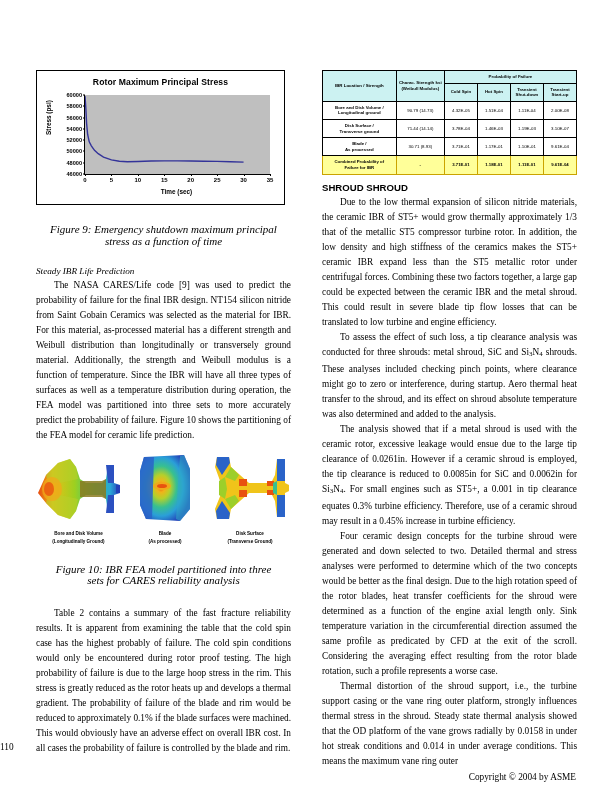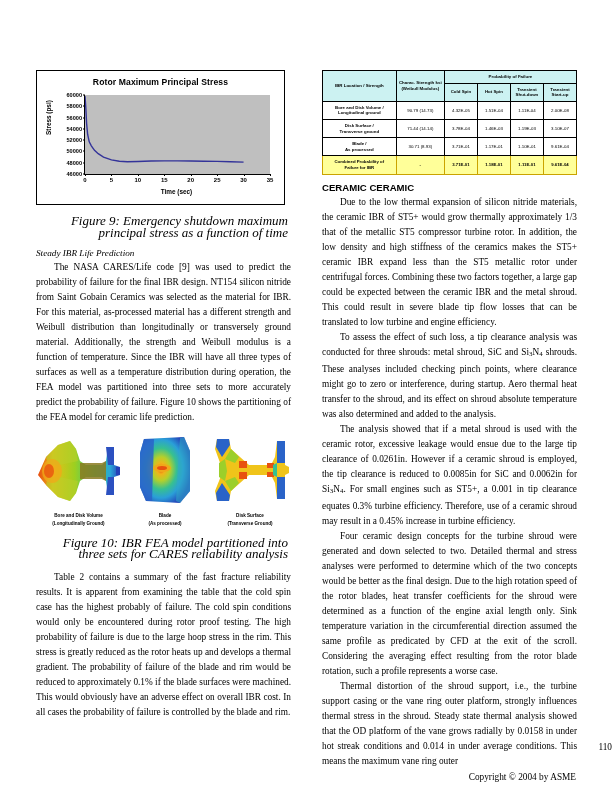--- a/index.html
+++ b/index.html
@@ -33,26 +33,26 @@
     margin: 0 0 0 0;
     font-size: 9.3px;
     line-height: 15px;
     text-align: justify;
     text-indent: 18px;
     font-family: "Liberation Serif", serif;
   }
   .gap { height: 7px; }
 
   .caption {
-    font-size: 13px;
+    font-size: 11px;
     line-height: 11.6px;
     font-style: italic;
     font-family: "Liberation Serif", serif;
-    text-align: right;
-    margin: 3px;
+    text-align: center;
+    margin: 12px;
   }
   .subhead-italic {
     font-size: 9.2px;
     line-height: 11.6px;
     font-style: italic;
     margin: 0;
   }
   .section-head {
     font-size: 9.6px;
     line-height: 12px;
@@ -200,21 +200,21 @@
     background: #ffff99;
     font-weight: bold;
     border-color: #caa300;
   }
 
   
   .pagenum {
     position: absolute;
     left: 0; right: 0;
     top: 742px;
-    text-align: right;
+    text-align: left;
     font-size: 9.3px;
     font-family: "Liberation Serif", serif;
   }
   .copyright {
     position: absolute;
     right: 36px;
     top: 772px;
     font-size: 9.3px;
     font-family: "Liberation Serif", serif;
   }
@@ -450,21 +450,21 @@
           <td>-</td>
           <td>3.71E-01</td>
           <td>1.18E-01</td>
           <td>1.11E-01</td>
           <td>9.61E-04</td>
         </tr>
       </tbody>
     </table>
 
     <div class="gap"></div>
-    <p class="section-head">CERAMIC CERAMIC</p>
+    <p class="section-head">SHROUD SHROUD</p>
     <p class="body-text">Due to the low thermal expansion of silicon nitride materials, the ceramic IBR of ST5+ would grow thermally approximately 1/3 that of the metallic ST5 compressor turbine rotor.  In addition, the low density and high stiffness of the ceramics makes the ST5+ ceramic IBR expand less than the ST5 metallic rotor under centrifugal forces.  Combining these two factors together, a large gap could be expected between the ceramic IBR and the metal shroud.  This could result in severe blade tip flow losses that can be translated to low turbine and engine efficiency.</p>
 
     <p class="body-text"><span>To assess the effect of such loss, a tip clearance analysis was conducted for three shrouds: metal shroud, SiC and Si</span><span class="sub">3</span><span>N</span><span class="sub">4</span><span> shrouds.  These analyses included checking pinch points, where clearance might go to zero or interference, during startup.  Aero thermal heat transfer to the shroud, and its effect on shroud absolute temperature was also determined and added to the analysis.</span></p>
 
     <p class="body-text"><span>The analysis showed that if a metal shroud is used with the ceramic rotor, excessive leakage would ensue due to the large tip clearance of 0.0261in.    However if a ceramic shroud is employed, the tip clearance is reduced to 0.0085in for SiC and 0.0062in for Si</span><span class="sub">3</span><span>N</span><span class="sub">4</span><span>. For small engines such as ST5+, a 0.001 in tip clearance equates 0.3% turbine efficiency.  Therefore, use of a ceramic shroud may result in a 0.45% increase in turbine efficiency.</span></p>
 
     <p class="body-text">Four ceramic design concepts for the turbine shroud were generated and down selected to two.  Detailed thermal and stress analyses were performed to determine which of the two concepts would be better as the final design.  Due to the high rotation speed of the rotor blades, heat transfer coefficients for the shroud were determined as a function of the engine axial length only.  Sink temperature variation in the circumferential direction assumed the same profile as predicated by CFD at the exit of the scroll.  Considering the averaging effect resulting from the rotor blade rotation, such a profile represents a worse case.</p>
     <p class="body-text">Thermal distortion of the shroud support, i.e., the turbine support casing or the vane ring outer platform, strongly influences thermal stress in the shroud.  Steady state thermal analysis showed that the OD platform of the vane grows radially by 0.0158 in under hot streak conditions and 0.014 in under average conditions.  This means the maximum vane ring outer</p>
   </div>
 

